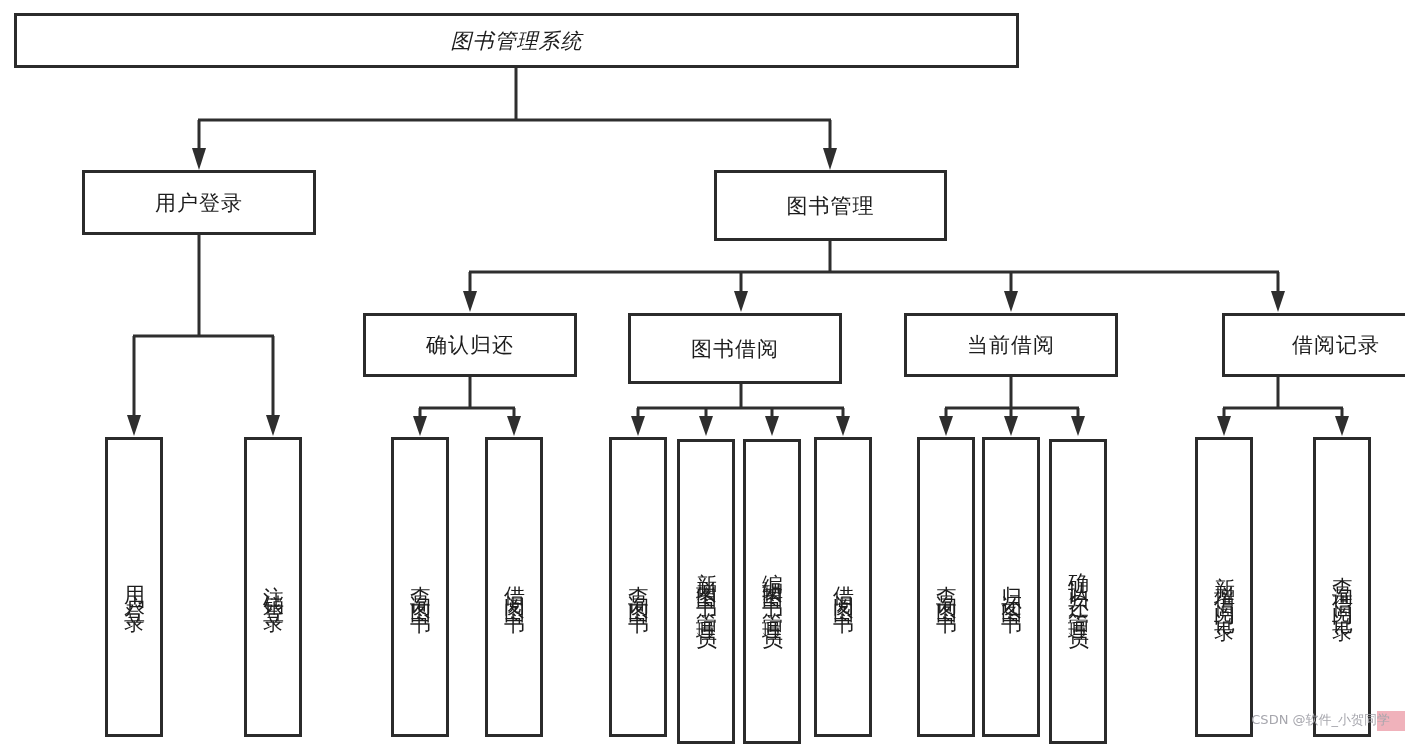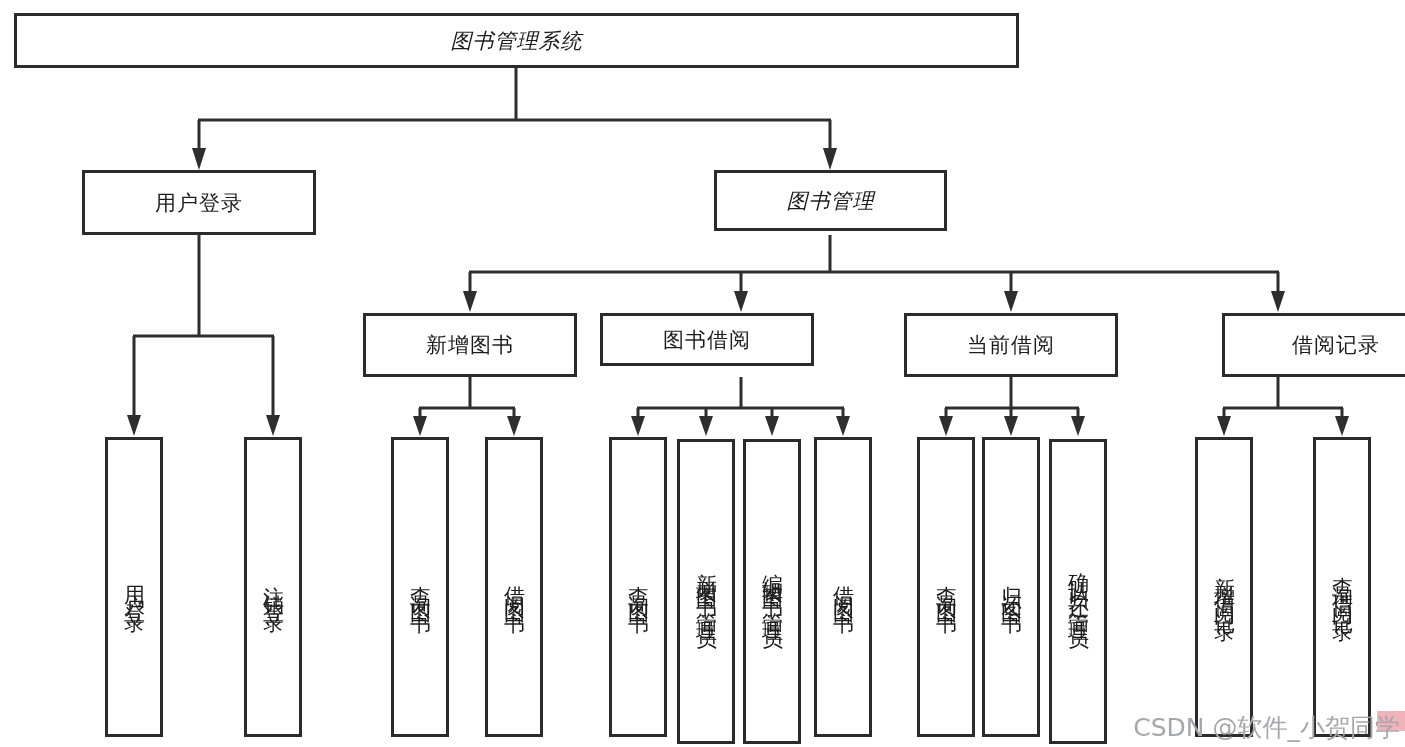--- a/index.html
+++ b/index.html
@@ -44,23 +44,23 @@
   .vtext{
     writing-mode:vertical-rl;
     font-size:21px;
     line-height:1;
     letter-spacing:9px;
     color:var(--text-color);
   }
   .vnode.long .vtext{letter-spacing:8px;}
   #watermark{
     position:absolute;
-    top:711px;right:5px;
+    top:711px;right:15px;
     height:22px;
-    font-size:25px;
+    font-size:13px;
     color:var(--watermark-color);
     z-index:5;
     white-space:nowrap;
   }
   #wm-highlight{
     position:absolute;
     left:1377px;top:711px;
     width:28px;height:20px;
     background:var(--watermark-highlight);
     z-index:4;
@@ -107,28 +107,28 @@
     <polygon points="1335,416 1349,416 1342,436"></polygon>
   </svg>
 
   <div class="node" style="left:14px;top:13px;width:1005px;height:55px;font-style:italic;">
     <span>图书管理系统</span>
   </div>
 
   <div class="node" style="left:82px;top:170px;width:234px;height:65px;">
     <span>用户登录</span>
   </div>
-  <div class="node" style="left:714px;top:170px;width:233px;height:61px;font-style:italic;">
+  <div class="node" style="left:714px;top:170px;width:233px;height:71px;">
     <span>图书管理</span>
   </div>
 
   <div class="node" style="left:363px;top:313px;width:214px;height:64px;">
-    <span>新增图书</span>
+    <span>确认归还</span>
   </div>
-  <div class="node" style="left:600px;top:313px;width:214px;height:53px;font-family:Liberation Serif, serif;">
+  <div class="node" style="left:628px;top:313px;width:214px;height:71px;font-family:Liberation Serif, serif;">
     <span>图书借阅</span>
   </div>
   <div class="node" style="left:904px;top:313px;width:214px;height:64px;justify-content:center;">
     <span>当前借阅</span>
   </div>
   <div class="node" style="left:1222px;top:313px;width:228px;height:64px;">
     <span>借阅记录</span>
   </div>
 
   <div class="vnode" style="left:105px;top:437px;width:58px;height:300px;">

